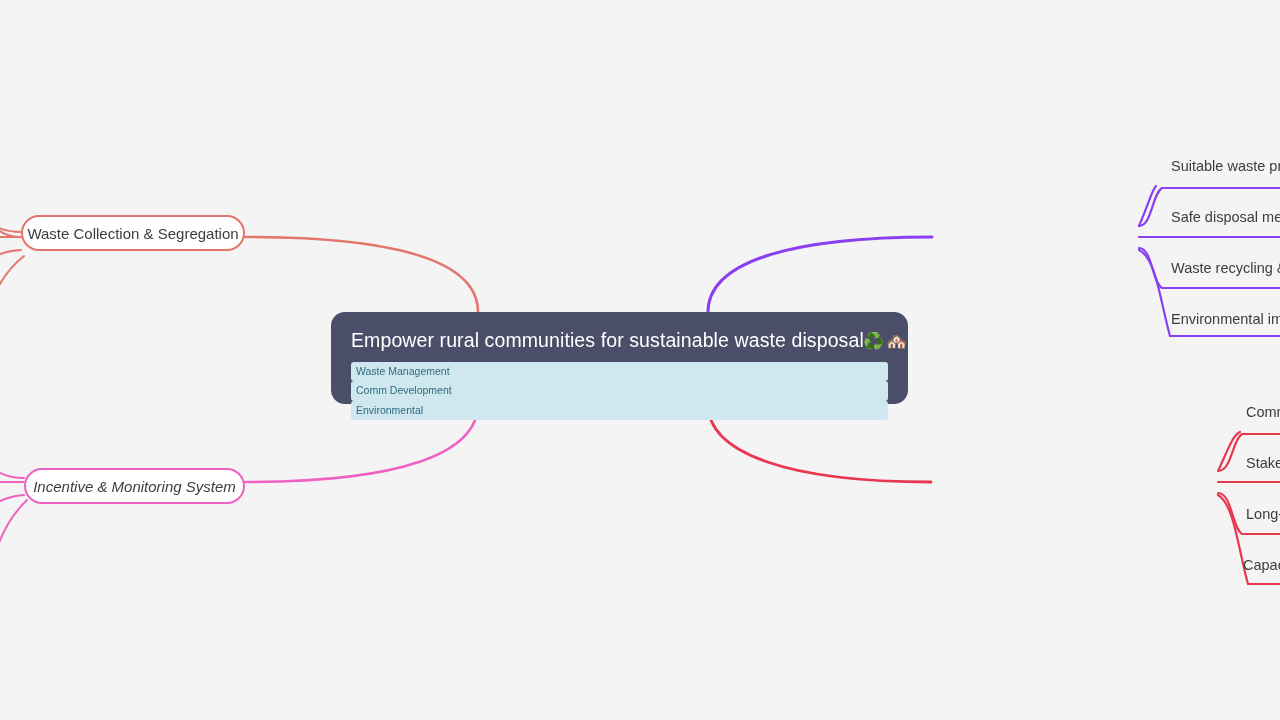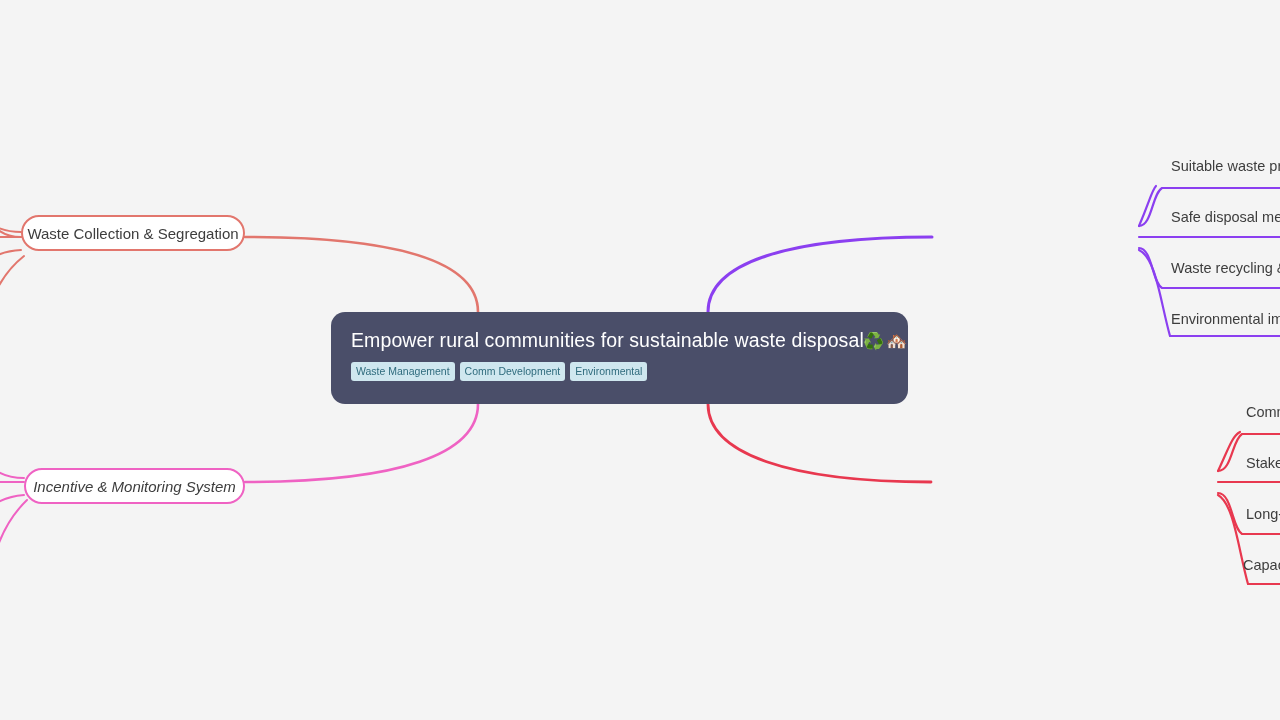--- a/index.html
+++ b/index.html
@@ -38,22 +38,22 @@
     letter-spacing: 0.1px;
     white-space: nowrap;
     line-height: 1.1;
   }
   .root-emojis {
     font-size: 17px;
     letter-spacing: 1px;
   }
   .tag-row {
     display: flex;
-    gap: 5px;
     margin-top: 10px;
+    flex-direction: column;
   }
   .tag {
     background: #cfe7ef;
     color: #2f6b7d;
     font-size: 10.5px;
     line-height: 1;
     padding: 4px 5px 5px 5px;
     border-radius: 3px;
     white-space: nowrap;
   }

